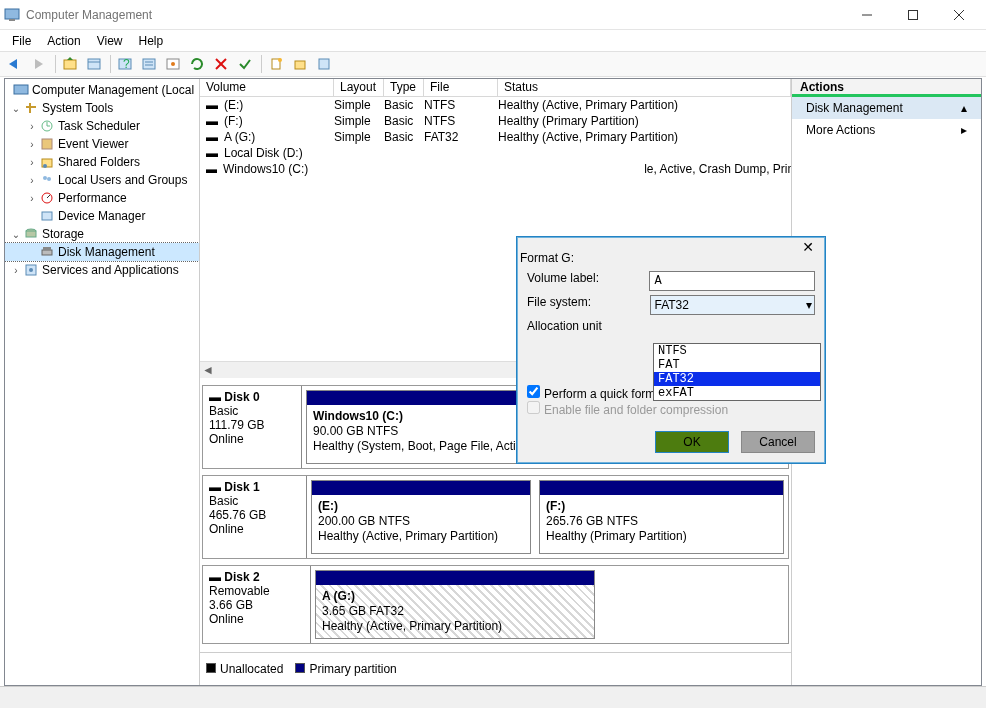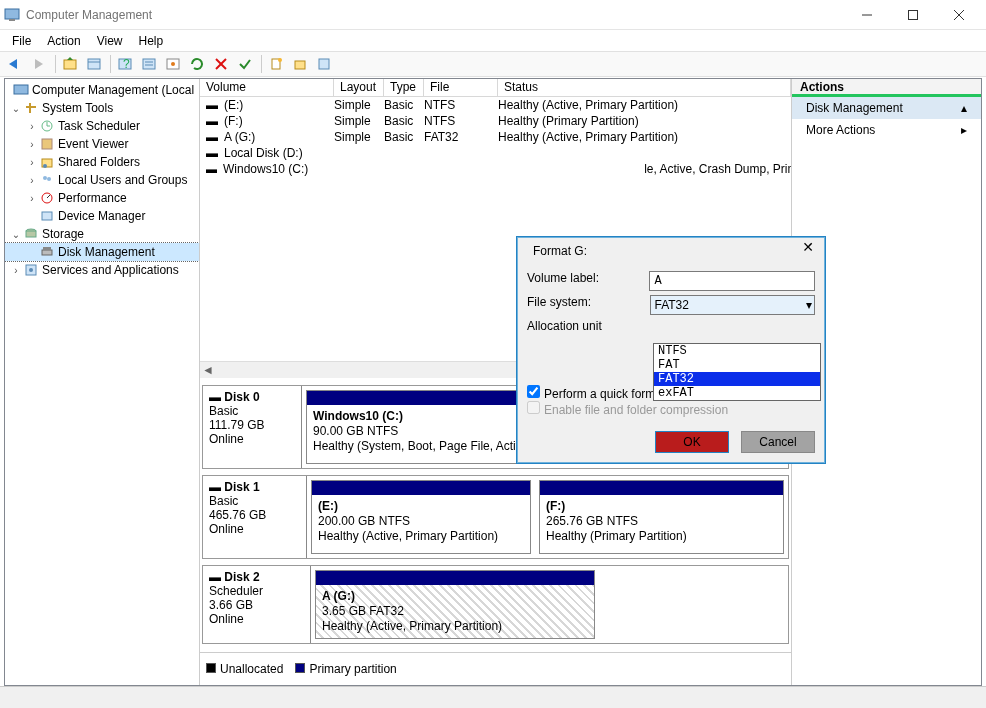--- a/index.html
+++ b/index.html
@@ -39,34 +39,34 @@
 .legend{height:20px;border-top:1px solid #ccc;display:flex;align-items:center;padding:16px 6px;gap:12px}
 .legend .sw{width:10px;height:10px;display:inline-block;margin-right:4px;border:1px solid #555}
 .actions{width:190px;border-left:1px solid #ccc;background:#fff}
 .actions .ahdr{height:18px;background:#f3f3f3;border-bottom:3px solid #22c55e;padding:1px 8px;font-weight:600}
 .actions .arow{padding:4px 14px;display:flex;align-items:center;justify-content:space-between}
 .actions .selrow{background:#dbe8f4}
 .statusbar{position:absolute;bottom:0;left:0;right:0;height:22px;background:#f0f0f0;border-top:1px solid #ccc}
 
 
 .dlg{position:absolute;border:1px solid #2383c4;background:#f0f0f0;left:316px;top:157px;width:310px;box-shadow:0 0 0 1px #6fb2dc inset;z-index:50}
-.dlg .dtitle{height:28px;display:flex;align-items:center;padding:0 16px;font-size:12px}
+.dlg .dtitle{height:28px;display:flex;align-items:flex-end;padding:0 3px;font-size:12px}
 .dlg .dclose{position:absolute;right:4px;top:2px;width:26px;height:22px;text-align:center;font-size:14px}
 .dlg .frm{padding:6px 10px 10px 10px;font-family:"Courier New",monospace;font-size:12px}
 .dlg .frow{display:flex;height:24px}
 .dlg label{width:126px}
 .dlg input[type=text]{width:170px;height:20px;border:1px solid #7a7a7a;padding:0 4px;font-family:"Courier New",monospace}
 .dlg .sel{width:170px;height:20px;border:1px solid #7a7a7a;background:#e5f1fb;display:flex;align-items:center;justify-content:space-between;padding:0 2px 0 4px}
 .dlg .drop{position:absolute;left:136px;top:78px;width:168px;border:1px solid #666;background:#fff;z-index:60}
 .dlg .drop div{height:14px;padding:0 4px;font-family:"Courier New",monospace;font-size:12px;line-height:14px}
 .dlg .drop .hl{background:#0a2eea;color:#fff}
 .dlg .cbwrap{margin-top:42px}
 .dlg .btns{display:flex;justify-content:flex-end;gap:12px;margin-top:14px}
 .dlg button{width:74px;height:22px;border:1px solid #888;background:#a3a3a3;font-family:inherit;font-size:12px}
-.dlg button.ok{border:1px solid #2383c4;background:#b91c1c}
+.dlg button.ok{border:1px solid #2383c4;background:#4d7c0f}
 .dlg input[type=checkbox]{margin-right:4px}
 .greyed{color:#9a9a9a}
 
 
 svg{display:block}
 </style>
 </head>
 <body>
 
 <div class="titlebar">
@@ -385,21 +385,21 @@
           <div class="part" style="flex:0 0 245px">
               <div class="stripe"></div>
               <div class="body"><b> (F:)</b><br><span>265.76 GB NTFS</span><br><span>Healthy (Primary Partition)</span></div>
             </div>
         </div>
       </div>
 
       <div class="diskrow" style="min-height:60px">
         <div class="diskinfo">
           <div>▬ <b>Disk 2</b></div>
-          <div>Scheduler</div>
+          <div>Removable</div>
           <div>3.66 GB</div>
           <div>Online</div>
         </div>
         <div class="diskparts">
           <div class="part" style="flex:0 0 280px;background:repeating-linear-gradient(45deg,#fff,#fff 4px,#d7d7d7 4px,#d7d7d7 6px)">
               <div class="stripe"></div>
               <div class="body" style="background:transparent"><b>A  (G:)</b><br><span>3.65 GB FAT32</span><br><span>Healthy (Active, Primary Partition)</span></div>
             </div>
         </div>
       </div>

